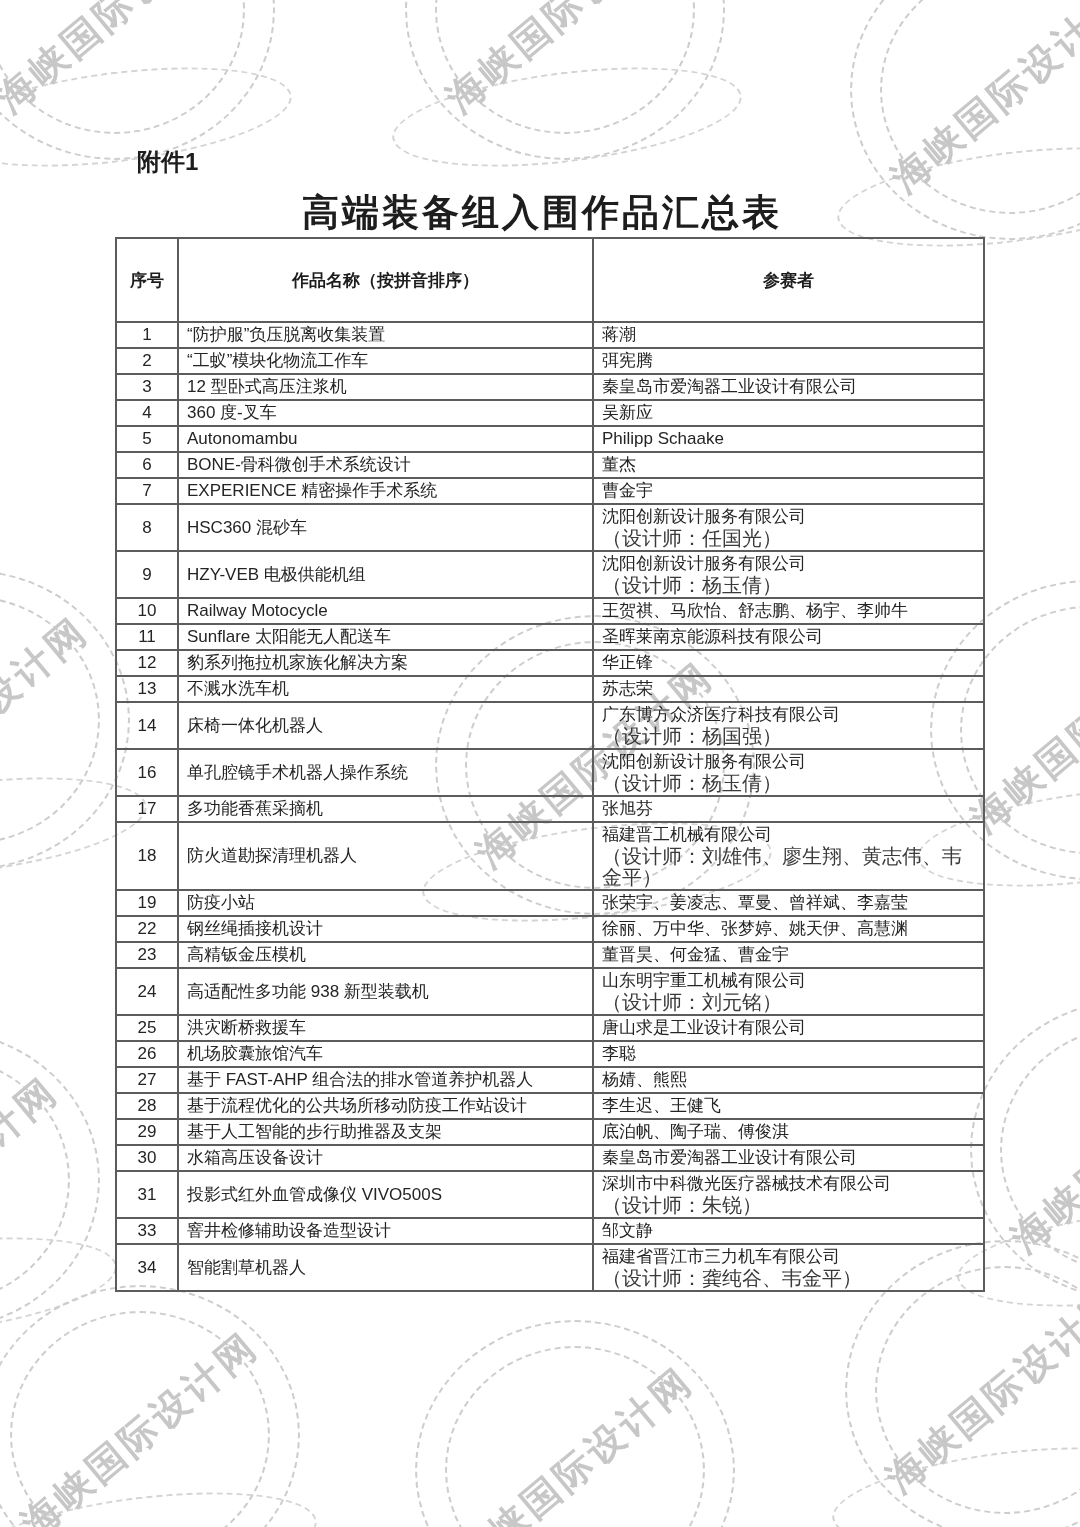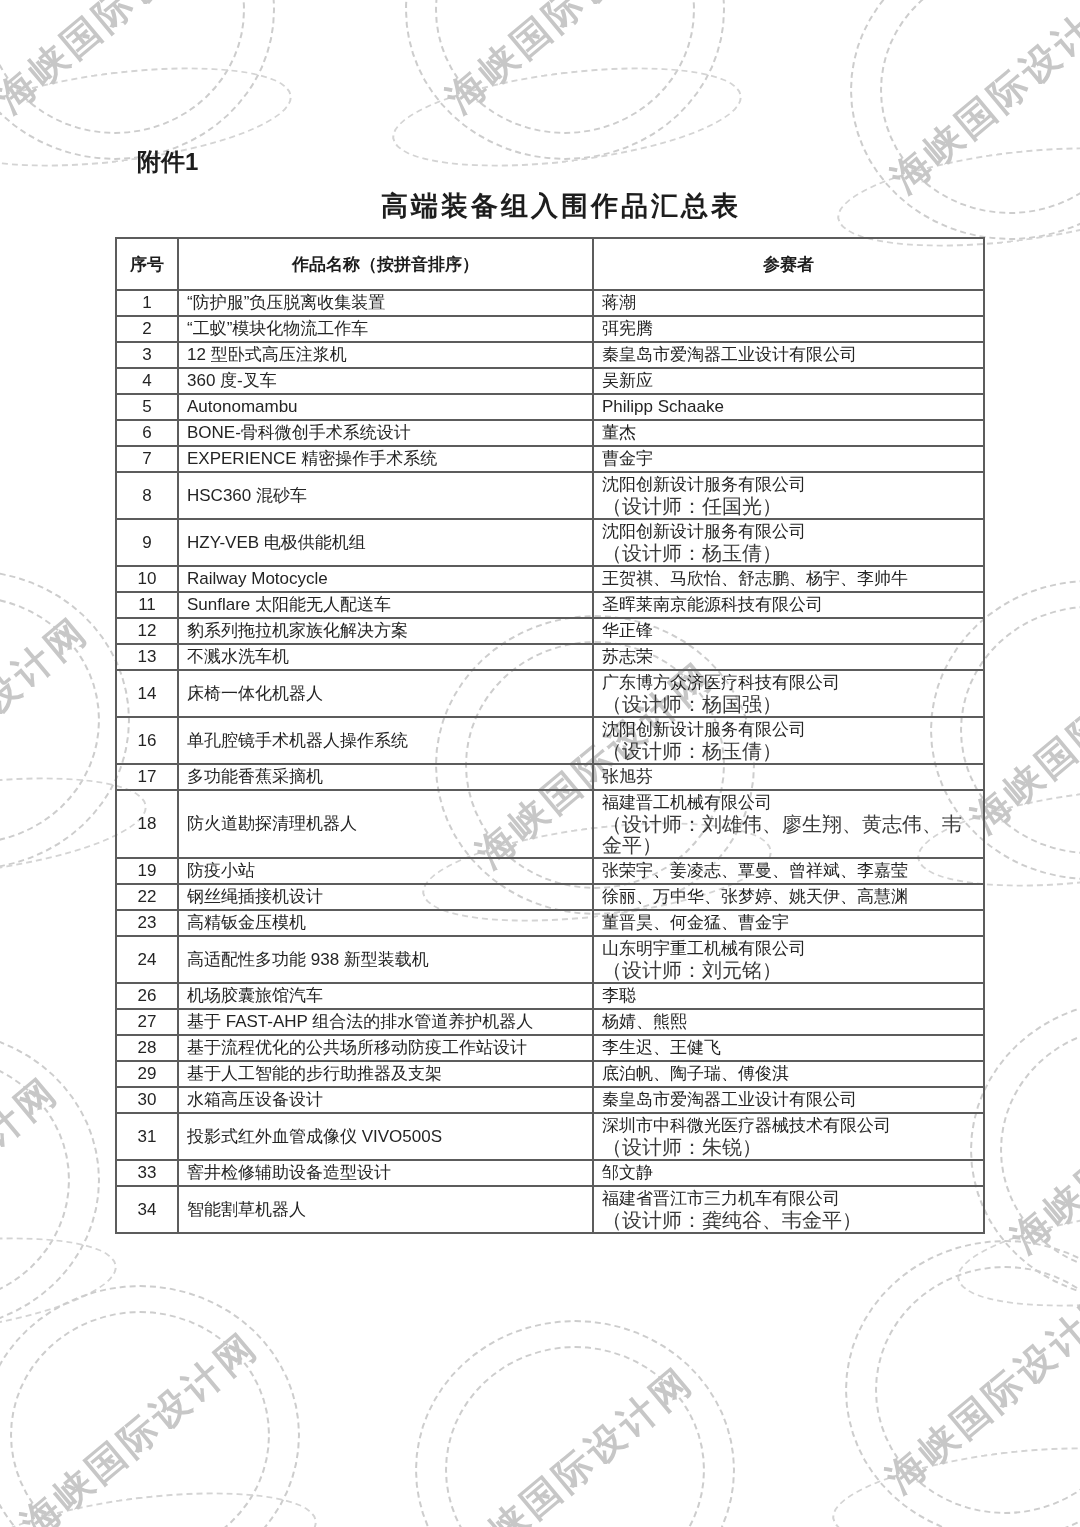--- a/index.html
+++ b/index.html
@@ -45,24 +45,24 @@
   .attachment {
     position: absolute;
     left: 137px; top: 146px;
     font-size: 24px;
     font-weight: bold;
     color: #1d1d1d;
     text-align: center;
   }
   .doc-title {
     position: absolute;
-    left: 127px; top: 188px;
+    left: 108px; top: 188px;
     width: 868px;
     text-align: center;
-    font-size: 27px;
+    font-size: 37px;
     font-weight: bold;
     letter-spacing: 3px;
     color: #1d1d1d;
   }
   table.summary {
     position: absolute;
     left: 115px; top: 237px;
     width: 868px;
     border-collapse: collapse;
     table-layout: fixed;
@@ -71,21 +71,21 @@
   table.summary th, table.summary td {
     border: 2px solid #5c5c5c;
     vertical-align: middle;
   }
   table.summary th {
     height: 50px;
     font-size: 17px;
     font-weight: bold;
     text-align: center;
     color: #1d1d1d;
-    padding: 0 4px;
+    padding: 16px 4px;
     margin-top: 11px;
   }
   col.c-no    { width: 62px;  }
   col.c-title { width: 415px; }
   col.c-part  { width: 391px; }
   table.summary td {
     padding: 1px 8px;
     font-size: 17px;
     line-height: 22px;
     color: #242424;
@@ -333,20 +333,27 @@
           </tr>
           <tr>
             <td class="no">24</td>
             <td>高适配性多功能 938 新型装载机</td>
             <td>
               <span class="company">山东明宇重工机械有限公司</span>
               <span class="designer">（设计师：刘元铭）</span>
             </td>
           </tr>
           <tr>
+            <td class="no">25</td>
+            <td>洪灾断桥救援车</td>
+            <td>
+              <span class="company">唐山求是工业设计有限公司</span>
+            </td>
+          </tr>
+          <tr>
             <td class="no">26</td>
             <td>机场胶囊旅馆汽车</td>
             <td>
               <span class="company">李聪</span>
             </td>
           </tr>
           <tr>
             <td class="no">27</td>
             <td>基于 FAST-AHP 组合法的排水管道养护机器人</td>
             <td>

